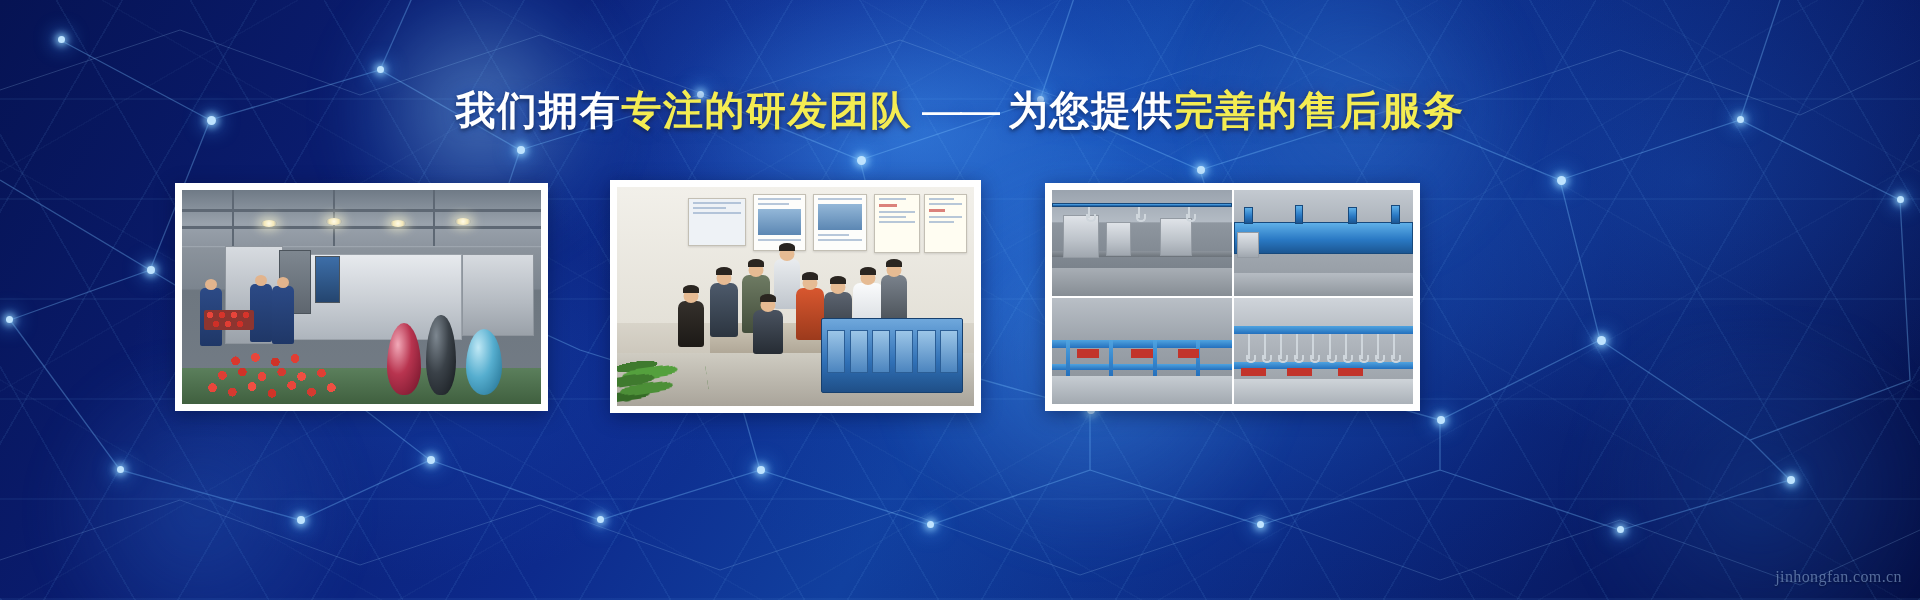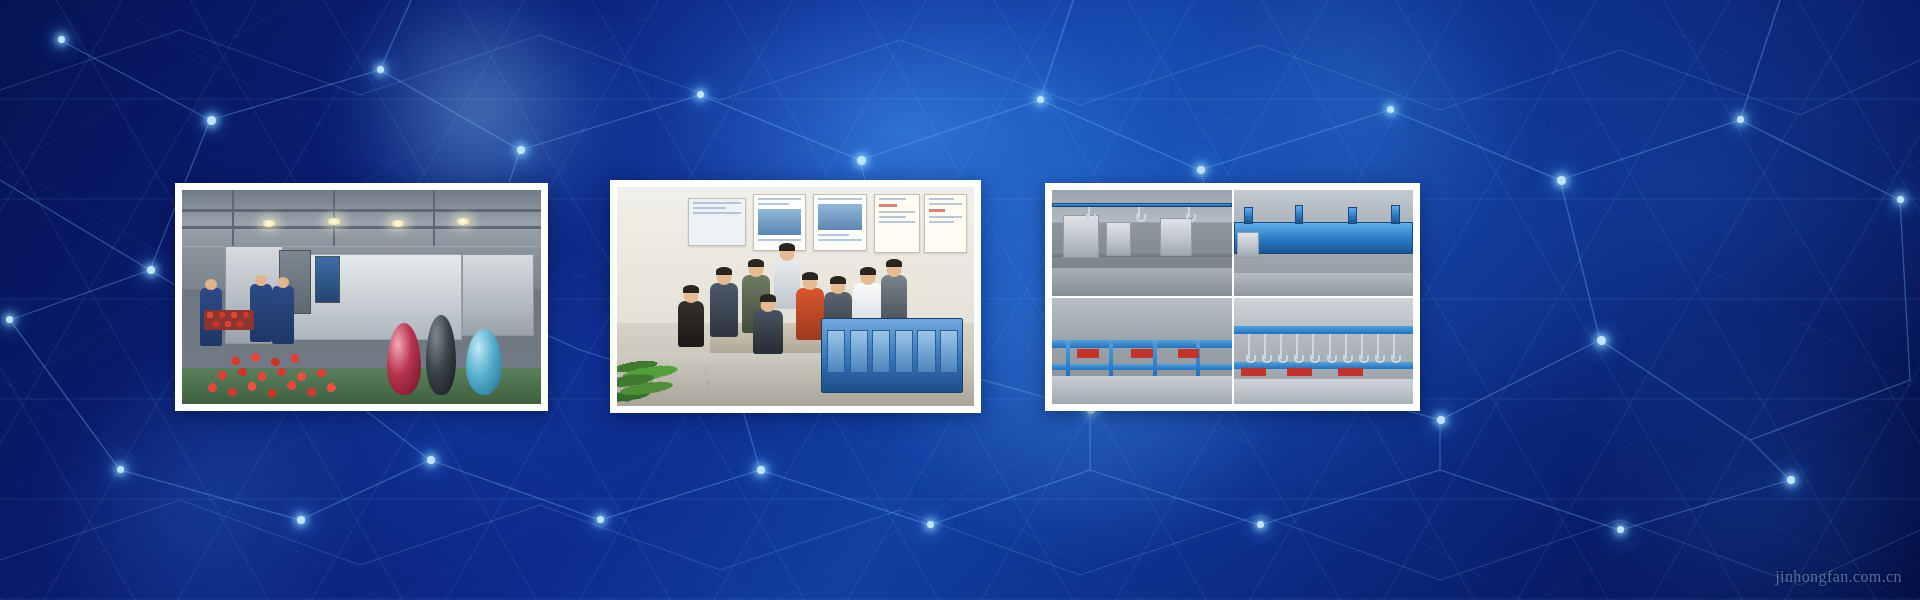--- a/index.html
+++ b/index.html
@@ -282,20 +282,21 @@
   <div class="node" style="left:927px; top:521px; width:7px;  height:7px;"></div>
   <div class="node" style="left:1087px;top:406px; width:8px;  height:8px;"></div>
   <div class="node" style="left:1257px;top:521px; width:7px;  height:7px;"></div>
   <div class="node" style="left:1437px;top:416px; width:8px;  height:8px;"></div>
   <div class="node" style="left:1617px;top:526px; width:7px;  height:7px;"></div>
   <div class="node" style="left:1787px;top:476px; width:8px;  height:8px;"></div>
   <div class="node" style="left:1597px;top:336px; width:9px;  height:9px;"></div>
   <div class="node" style="left:1897px;top:196px; width:7px;  height:7px;"></div>
   <div class="node" style="left:6px;   top:316px; width:7px;  height:7px;"></div>
 
+  <h1 id="headline"><span class="h-white">我们拥有</span><span class="h-yellow">专注的研发团队</span><span class="h-dash">——</span><span class="h-white">为您提供</span><span class="h-yellow">完善的售后服务</span></h1>
 
   <div class="card" id="card-1">
     <div class="card-inner">
       <div class="p1">
         <div class="p1-ceiling"></div>
         <div class="p1-beam" style="left:0;top:9%;width:100%;"></div>
         <div class="p1-beam" style="left:0;top:17%;width:100%;"></div>
         <div class="p1-beam" style="left:14%;top:0;width:2px;height:26%;"></div>
         <div class="p1-beam" style="left:42%;top:0;width:2px;height:26%;"></div>
         <div class="p1-beam" style="left:70%;top:0;width:2px;height:26%;"></div>

